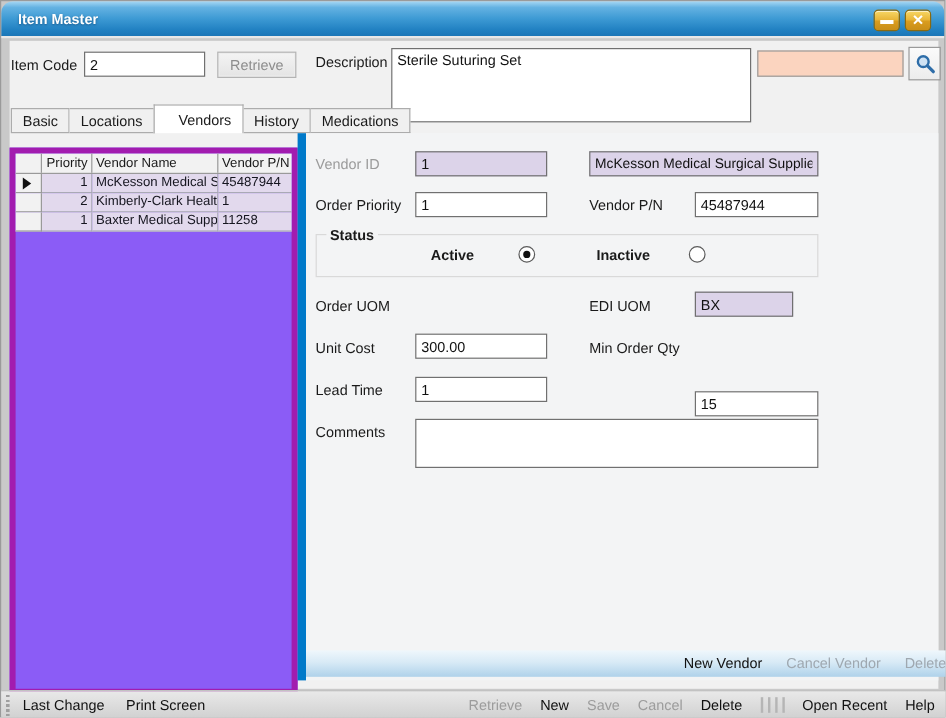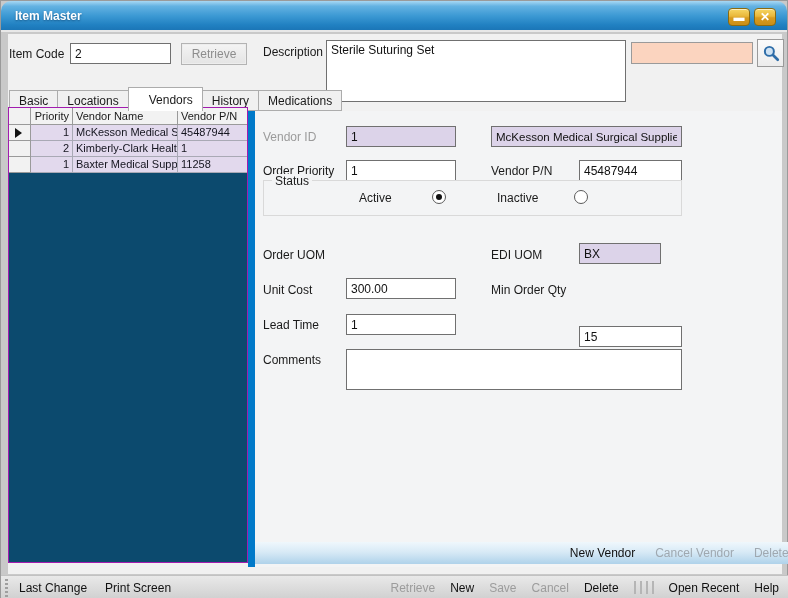--- a/index.html
+++ b/index.html
@@ -35,41 +35,41 @@
   .btn-search { position:absolute; left:756px; top:38px; width:27px; height:28px; background:linear-gradient(to bottom,#FBFBFB,#ECECEC);
     border:1px solid #9A9A9A; display:flex; align-items:center; justify-content:center; cursor:pointer; }
 
   
   .tabs { position:absolute; left:8px; top:86px; height:24px; display:flex; align-items:flex-end; }
   .tab { height:21px; padding:3px 9px 2px 9px; background:#F0F0F0; border:1px solid #ACACAC; border-left:none; font-size:12px; cursor:pointer; white-space:nowrap; }
   .tab:first-child { border-left:1px solid #ACACAC; }
   .tab.active { height:24px; background:#FFFFFF; border:1px solid #ACACAC; border-bottom:none; padding-top:5px; position:relative; z-index:2; margin-left:-1px;padding-left:20px; }
 
   
-  .grid { position:absolute; left:7px; top:106px; width:240px; height:456px; background:#0c4a6e; border:1px solid #a21caf; }
+  .grid { position:absolute; left:7px; top:122px; width:240px; height:456px; background:#8b5cf6; border:5px solid #a21caf; }
   .grid-header { display:flex; height:17px; background:#F2F2F2; border-bottom:1px solid #9A9A9A; font-size:11px; }
   .gh-cell { border-right:1px solid #9A9A9A; padding:2px 3px; white-space:nowrap; overflow:hidden; }
   .grid-row { display:flex; height:16px; font-size:11px; cursor:pointer; }
   .g-sel { width:22px; flex:none; background:#F2F2F2; border-right:1px solid #9A9A9A; border-bottom:1px solid #9A9A9A; position:relative; }
   .g-pri { width:42px; flex:none; text-align:right; }
   .g-name { width:105px; flex:none; }
   .g-pn { flex:1; border-right:none !important; }
   .g-cell { background:#E2D9ED; border-right:1px solid #A9A9B5; border-bottom:1px solid #A9A9B5; padding:1px 3px; white-space:nowrap; overflow:hidden; color:#15151F; }
   .gh-sel { width:22px; flex:none; }
   .gh-pri { width:42px; flex:none; text-align:right; }
   .gh-name { width:105px; flex:none; }
   .gh-pn { flex:1; border-right:none; }
   .cur-arrow { position:absolute; left:6px; top:3px; width:0; height:0; border-left:7px solid #111; border-top:5px solid transparent; border-bottom:5px solid transparent; }
 
   .splitter { position:absolute; left:247px; top:110px; width:7px; height:456px; background:#0079C9; cursor:col-resize; }
 
   
   .panel { position:absolute; left:254px; top:110px; width:527px; height:456px; background:#F3F4F5; }
 
-  .groupbox { position:absolute; left:8px; top:69px; width:419px; height:36px; border:1px solid #D9D9D9; }
+  .groupbox { position:absolute; left:8px; top:84px; width:419px; height:36px; border:1px solid #D9D9D9;font-weight:bold; }
   .groupbox .legend { position:absolute; left:8px; top:-7px; background:#F3F4F5; padding:0 3px; font-size:12px; }
   .radio { position:absolute; width:14px; height:14px; border-radius:50%; background:#FFFFFF; border:1px solid #5A5A5A; cursor:pointer; }
   .radio.checked::after { content:""; position:absolute; left:3px; top:3px; width:6px; height:6px; border-radius:50%; background:#111; }
 
   .combo { position:absolute; background:#FFFFFF; border:1px solid #707070; display:flex; align-items:center; padding:2px 4px; cursor:pointer; }
   .combo .chev { position:absolute; right:7px; top:6px; width:7px; height:7px; border-right:1.5px solid #444; border-bottom:1.5px solid #444; transform:rotate(45deg) scale(1,.8); }
 
   
   .vstrip { position:absolute; left:254px; top:541px; width:587px; height:22px;
     background:linear-gradient(to bottom,#EFF7FC 0%,#D8EAF6 45%,#AFD2EA 100%);

